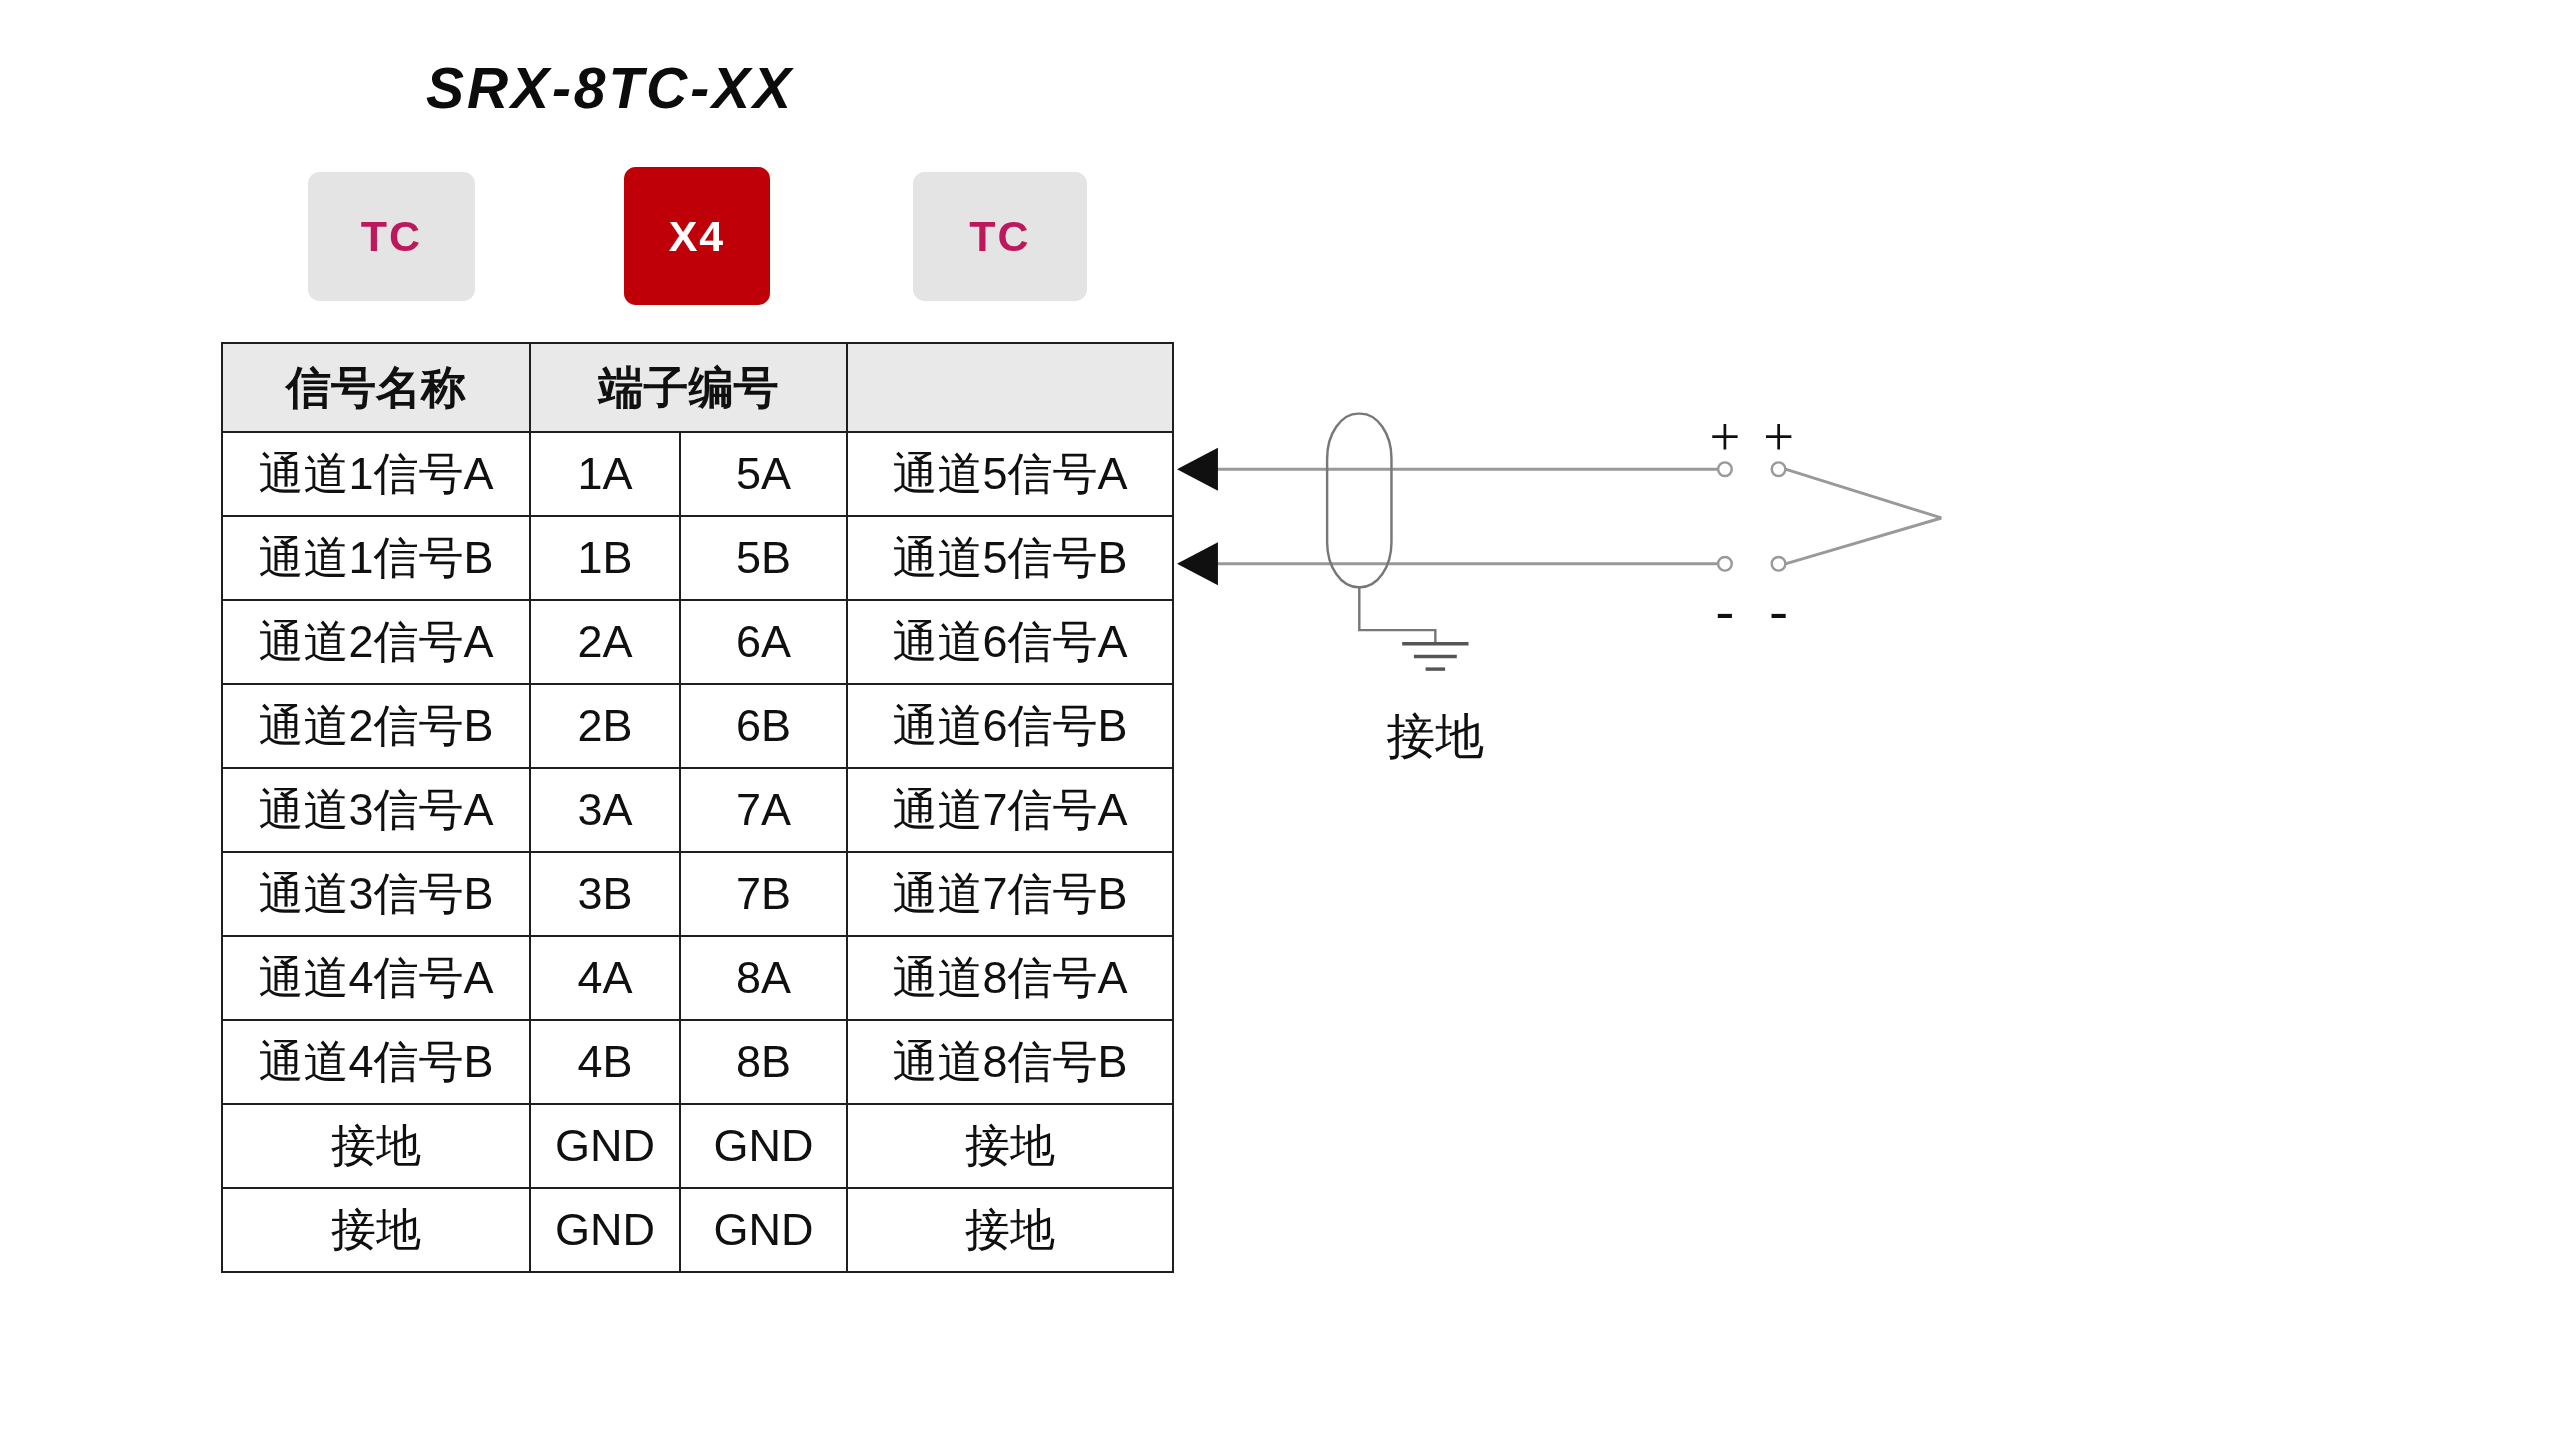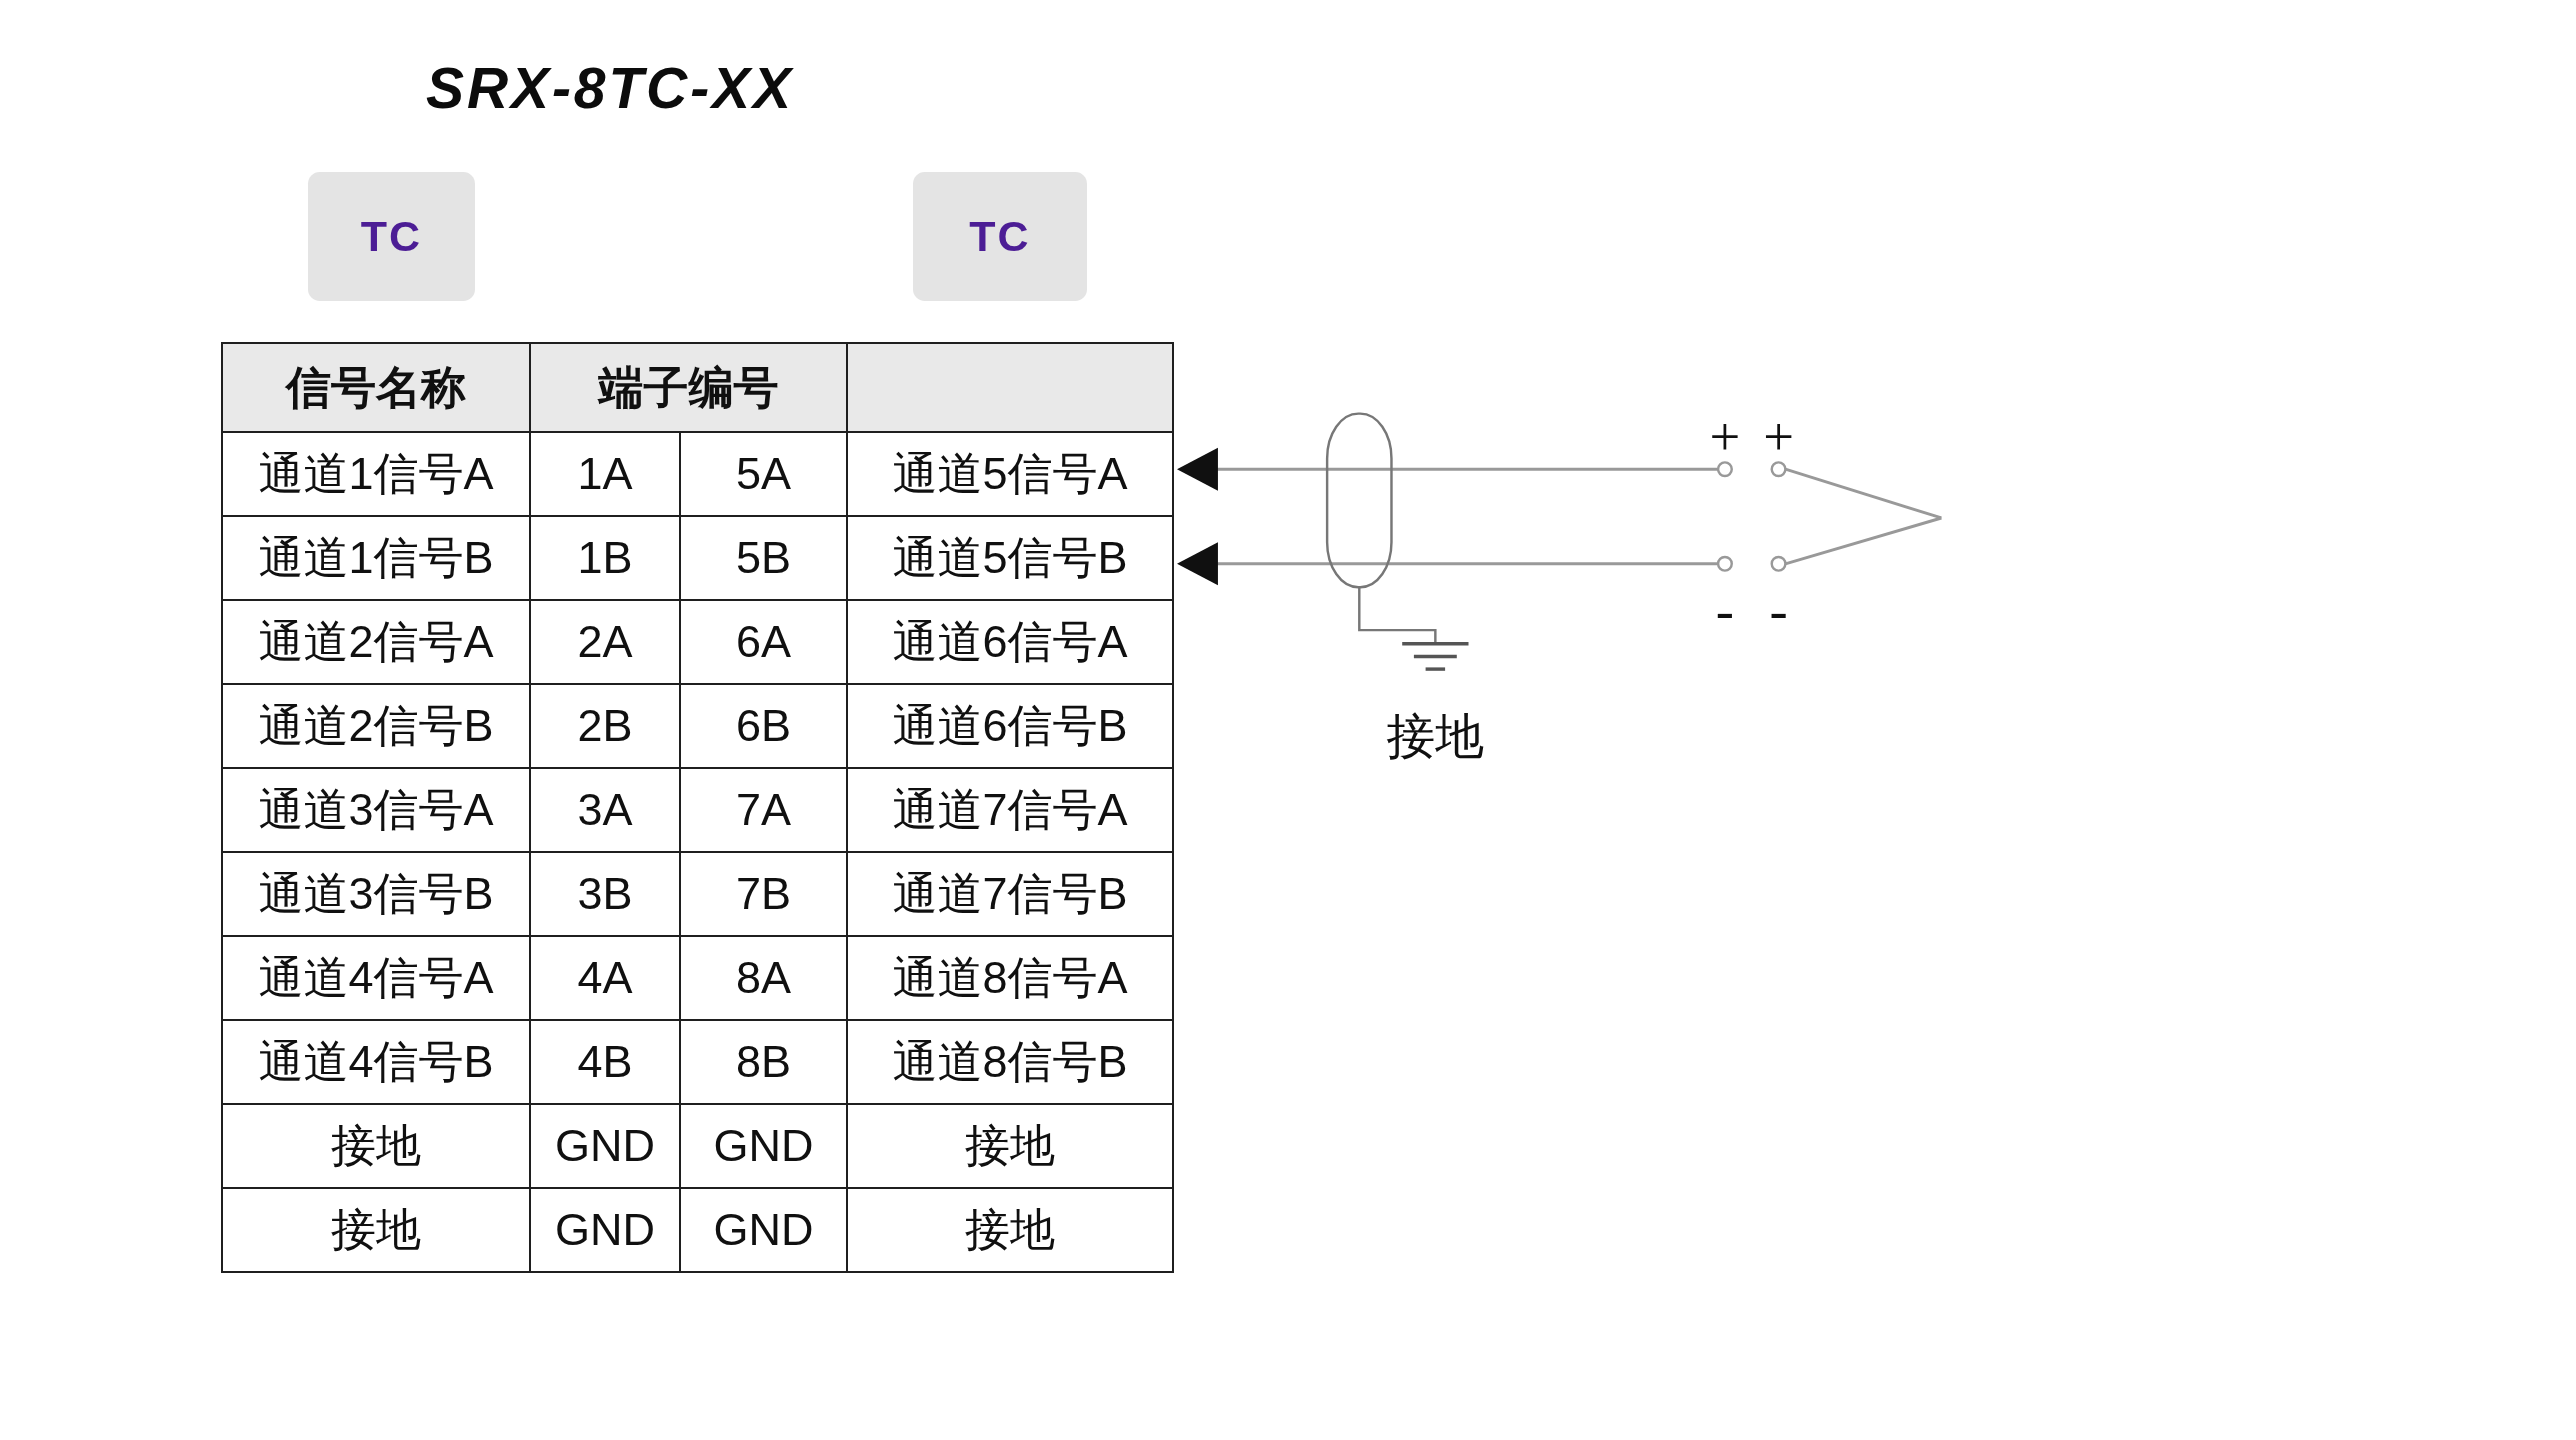--- a/index.html
+++ b/index.html
@@ -14,21 +14,21 @@
 
   .title {
     position: absolute; left: 426px; top: 55px;
     font-size: 57px; font-weight: bold; letter-spacing: 2.9px; color: #0c0c0c; font-style: italic;
   }
 
   .badge {
     position: absolute; display: flex; align-items: center; justify-content: center;
     font-weight: bold; font-size: 43px; border-radius: 11.7px; letter-spacing: 2px;
   }
-  .badge-gray { background: var(--badge-gray, #e4e4e4); color: #4c1d95; }
+  .badge-gray { background: var(--badge-gray, #e4e4e4); color: #be185d; }
   .badge-red  { background: var(--badge-red, #c00008); color: #ffffff; }
   .badge-tc-left  { left: 308px; top: 172px; width: 167px; height: 129px; }
   .badge-x4       { left: 624px; top: 167px; width: 146px; height: 138px; }
   .badge-tc-right { left: 913px; top: 172px; width: 174px; height: 129px; }
 
   .terminal-table {
     position: absolute; left: 221px; top: 330px;
     border-collapse: collapse; table-layout: fixed; margin-top: 12px;
   }
   .terminal-table th, .terminal-table td {
@@ -61,20 +61,21 @@
   }
 </style>
 </head>
 <body style="--badge-red: #c00008; --badge-gray: #e4e4e4; --table-border: #1f1f1f; --table-header-bg: #e9e9e9; --input-box-bg: #e9e9e9; --wire: #999999; --ink: #111111;">
 
 <div class="page">
 
   <h1 class="title">SRX-8TC-XX</h1>
 
   <div class="badge badge-gray badge-tc-left">TC</div>
+  <div class="badge badge-red badge-x4">X4</div>
   <div class="badge badge-gray badge-tc-right">TC</div>
 
   <table class="terminal-table">
     <colgroup>
       <col style="width:308px">
       <col style="width:150px">
       <col style="width:167px">
       <col style="width:326px">
     </colgroup>
     <thead>

